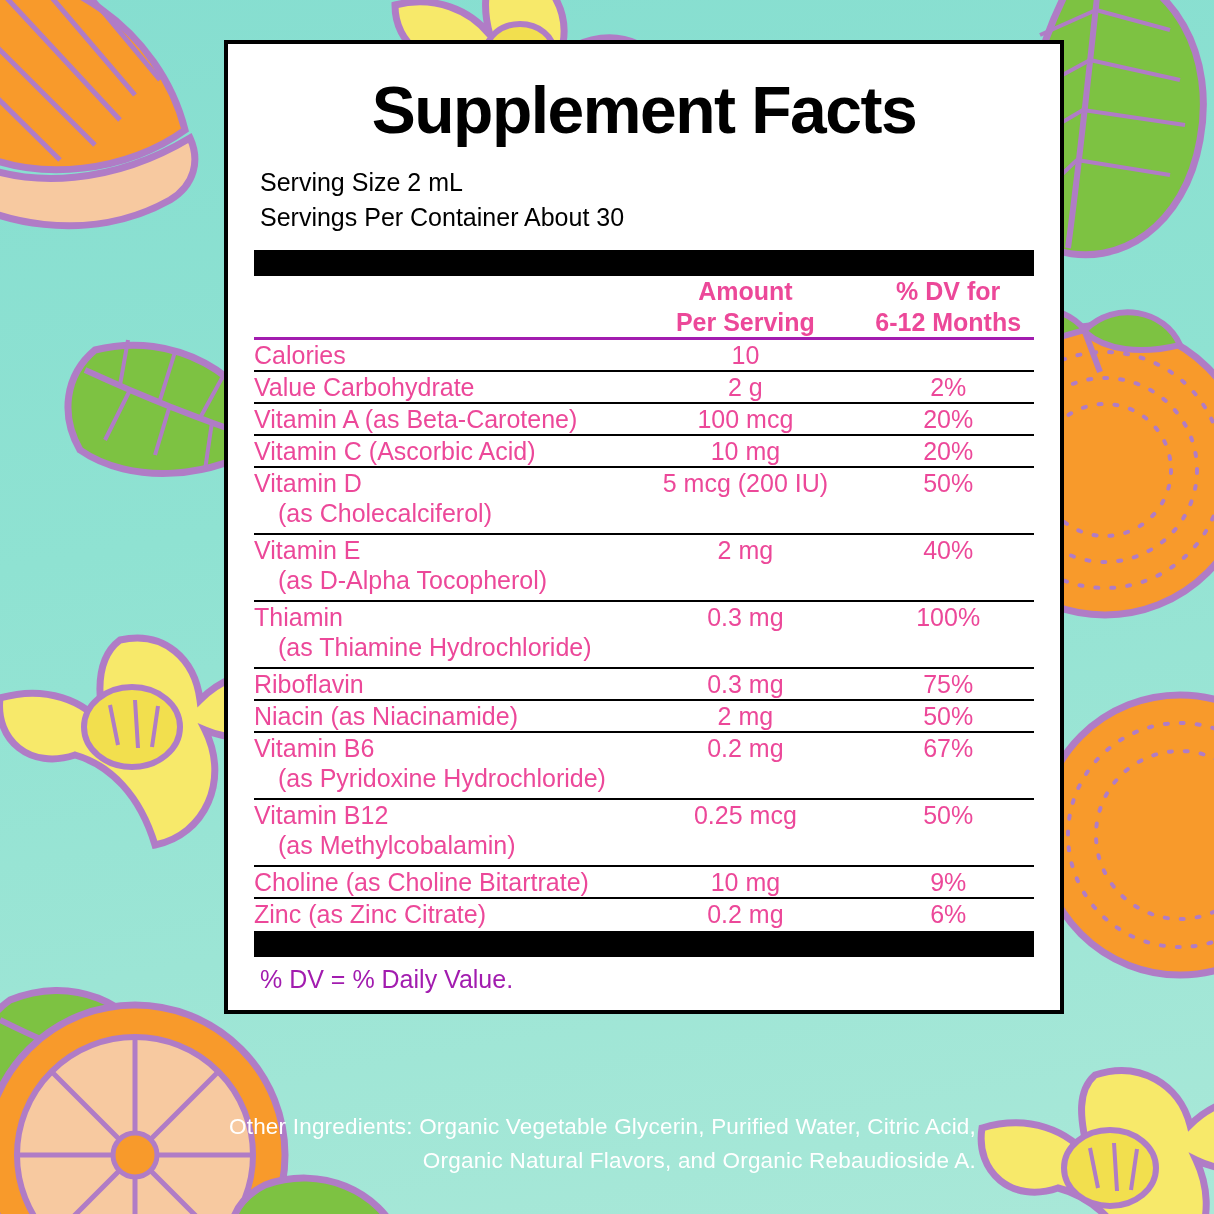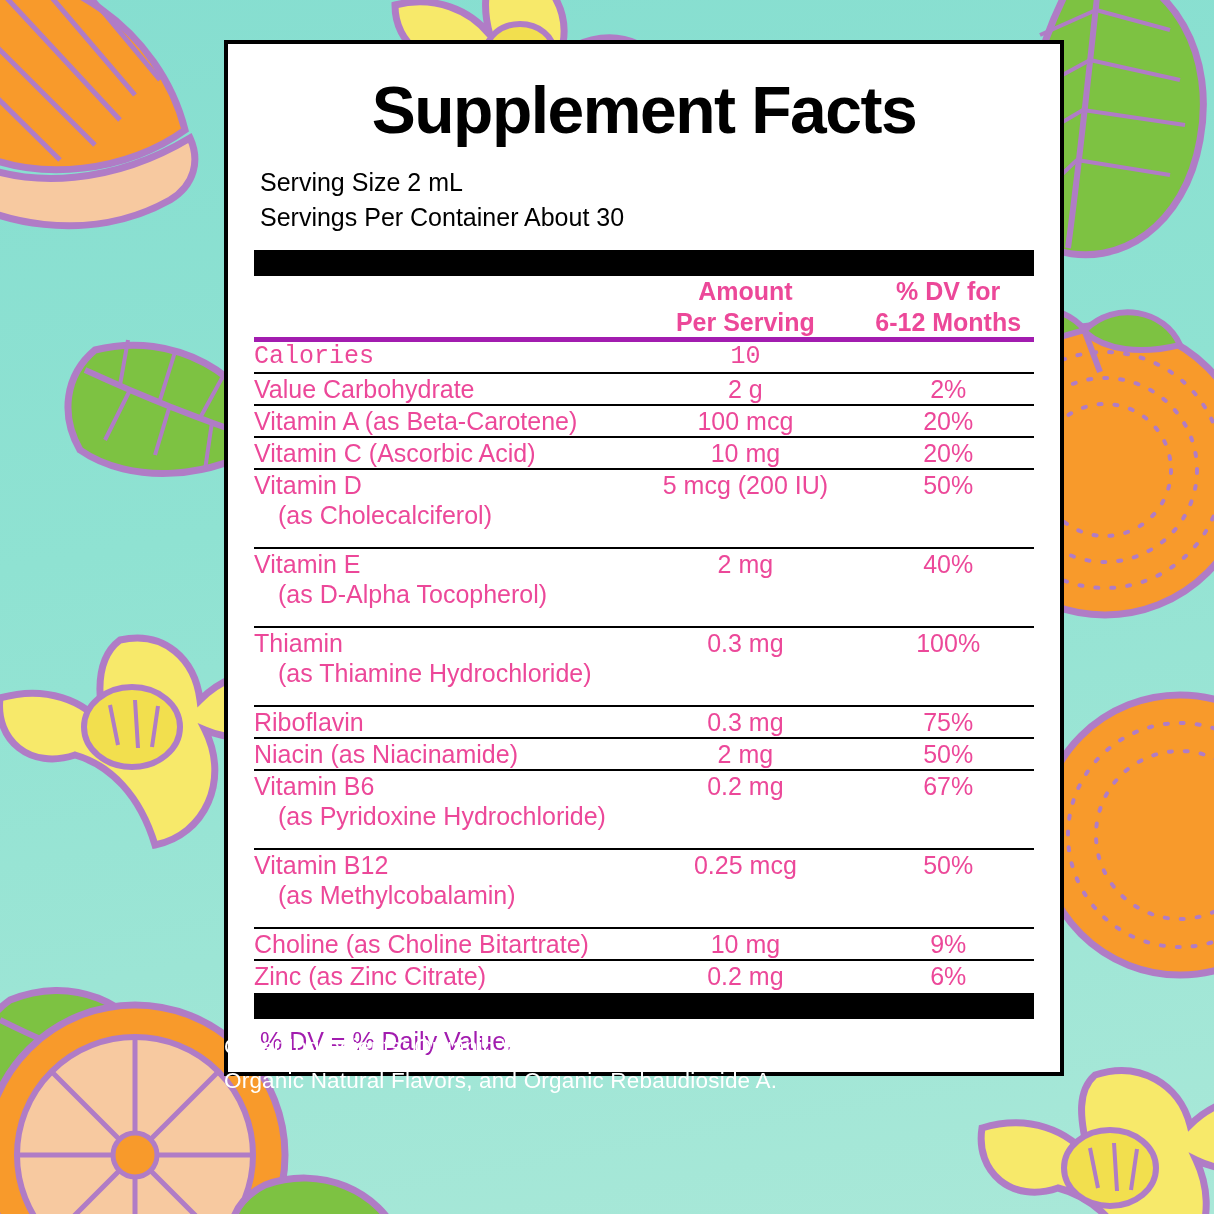--- a/index.html
+++ b/index.html
@@ -98,43 +98,42 @@
 
   .row td {
     border-top: 2px solid #000;
     padding: 5px 0 5px 0;
     line-height: 1.2;
     font-size: 25px;
   }
   .row.subcontinued td {
     border-top: none;
     padding-top: 0;
-    padding-bottom: 17px;
+    padding-bottom: 5px;
   }
   .row .sub {
     padding-left: 24px;
     display: block;
   }
   .row.first td {
-    border-top: 5px solid #a21caf;
-    font-family: Liberation Mono, monospace;
+    border-top: 3px solid #a21caf;
   }
 
   .footnote {
     font-size: 25px;
     color: #a21caf;
     padding: 8px 0 2px 6px;
   }
 
   .other-ing {
     position: absolute;
     left: 224px;
-    top: 1030px;
+    top: 1110px;
     width: 752px;
-    text-align: left;
+    text-align: right;
     color: #ffffff;
     font-size: 22.5px;
     line-height: 1.52;
     letter-spacing: 0.2px;
   }
 </style>
 </head>
 <body>
 
 <div id="page">

